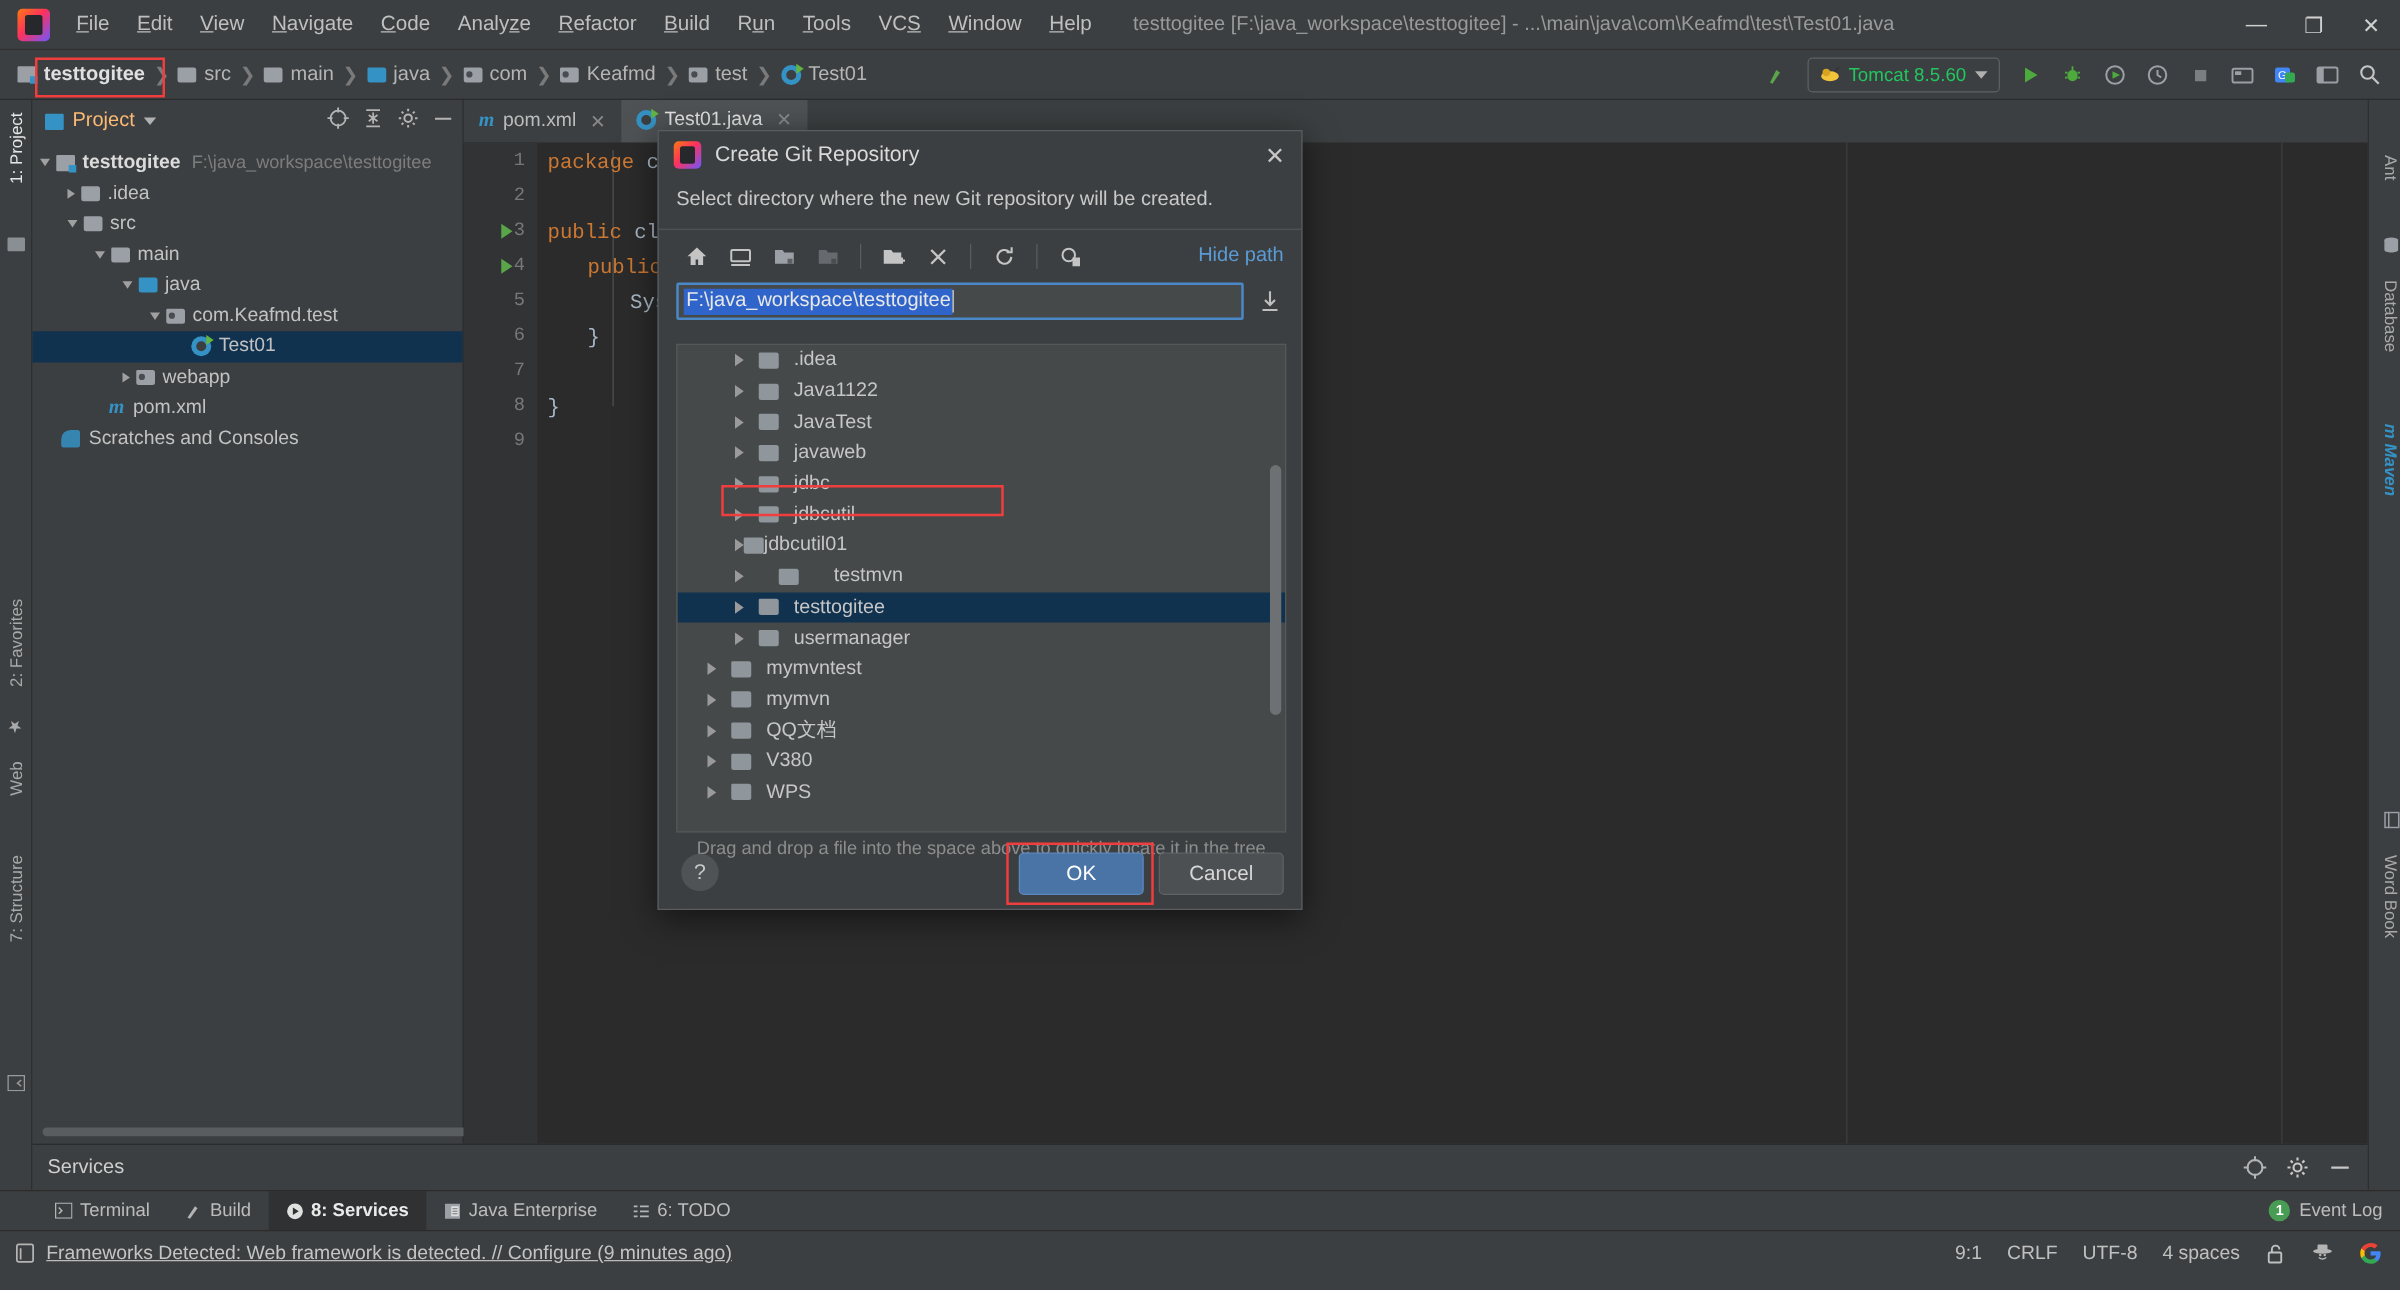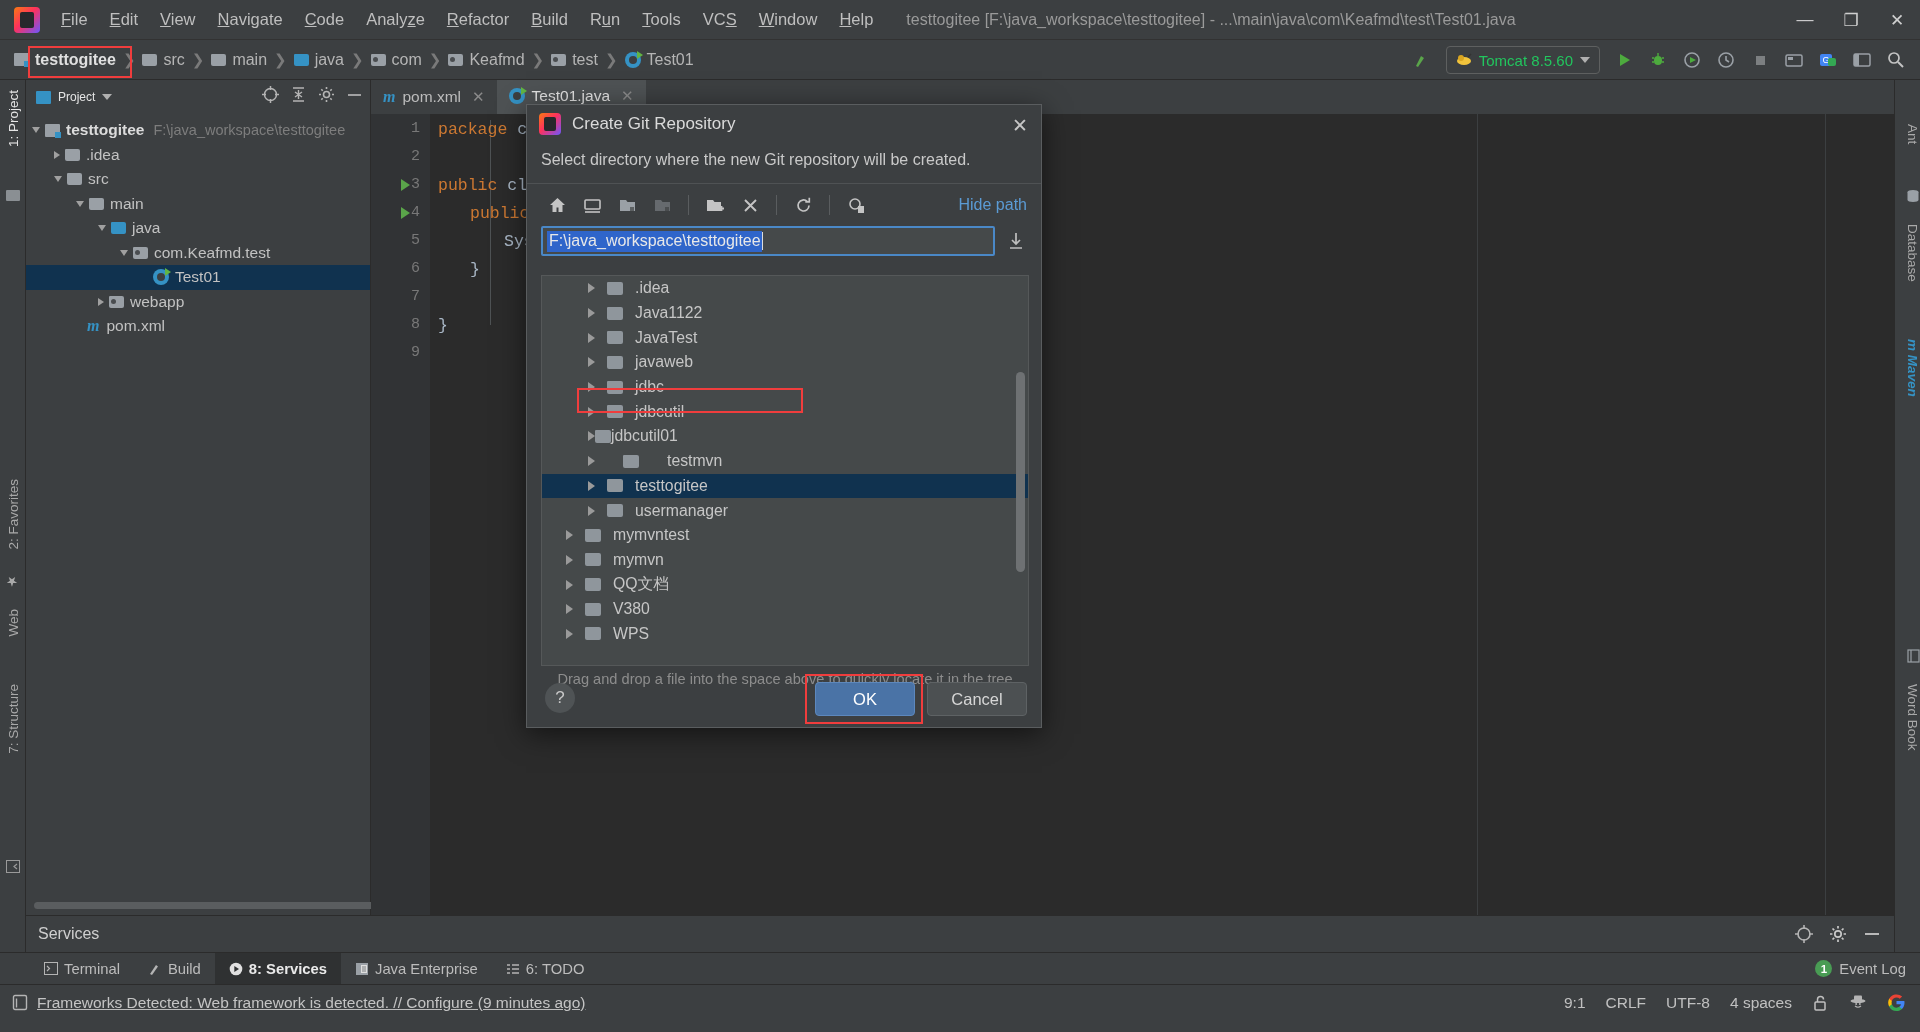--- a/index.html
+++ b/index.html
@@ -118,21 +118,21 @@
   }
 
   
   .proj {
     position: absolute; left: 26px; top: 80px; width: 345px; height: 835px;
     background: #3c3f41; border-right: 1px solid #2b2b2b;
   }
   .proj-head {
     height: 34px; display: flex; align-items: center; padding-left: 10px; gap: 7px;
   }
-  .proj-title { font-size: 12px; color: #e5e5e5; text-align: center; }
+  .proj-title { font-size: 16px; color: #fdba74; text-align: center; }
   .proj-ico { width:15px;height:13px;border:2px solid #3592c4;background:#3592c4; border-radius:1px; }
   .proj-head-actions { position:absolute; right: 6px; top: 4px; display:flex; align-items:center; gap:8px; }
   .hdr-ico { width: 20px; height: 20px; display:flex;align-items:center;justify-content:center; color:#b4b4b4; }
   .tree { padding-top: 4px; font-size: 15.5px; }
   .trow {
     height: 24.5px; display: flex; align-items: center; padding-left: 6px; white-space: nowrap;
     color: #c2c2c2;
   }
   .trow.sel { background: #10324f; }
   .tw { width: 0; height: 0; margin-right: 5px; flex: none; }
@@ -550,20 +550,24 @@
       </div>
       <div class="trow" style="padding-left:72px;">
         <span class="tw closed"></span>
         <span class="ico-folder pkg" style="background:#9aa0a6;"></span>
         <span class="tlabel">webapp</span>
       </div>
       <div class="trow" style="padding-left:61px;">
         <span class="ico-m">m</span>
         <span class="tlabel">pom.xml</span>
       </div>
+      <div class="trow" style="padding-left:23px;">
+        <span class="ico-scr"></span>
+        <span class="tlabel">Scratches and Consoles</span>
+      </div>
     </div>
 
     <div class="proj-hscroll">
         <i></i>
       </div>
   </div>
 
   <div class="edtabs">
     <div class="edtab">
       <span class="ico-m" style="margin-right:0;">m</span>

